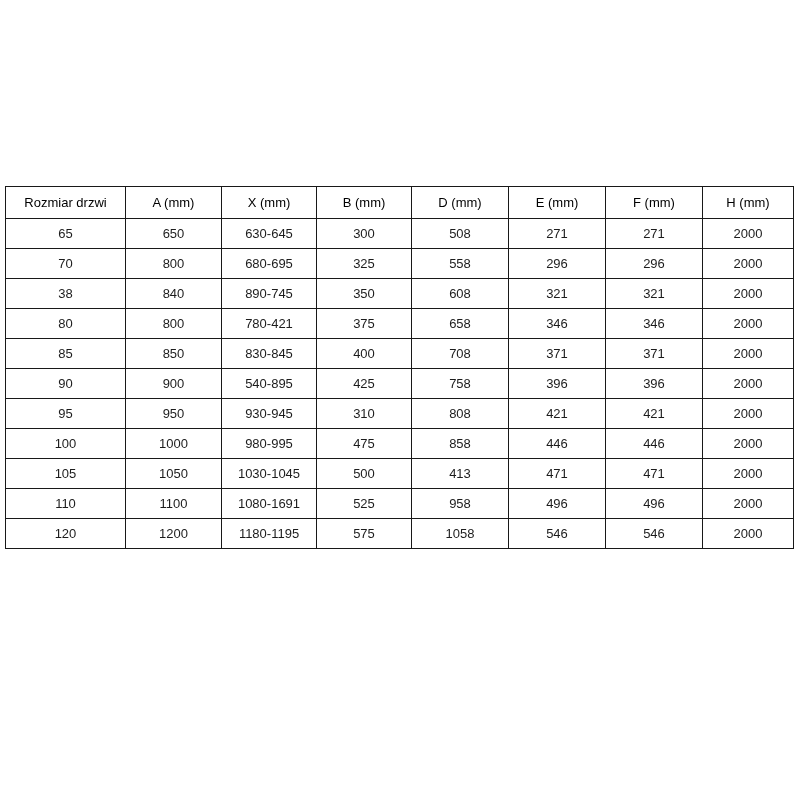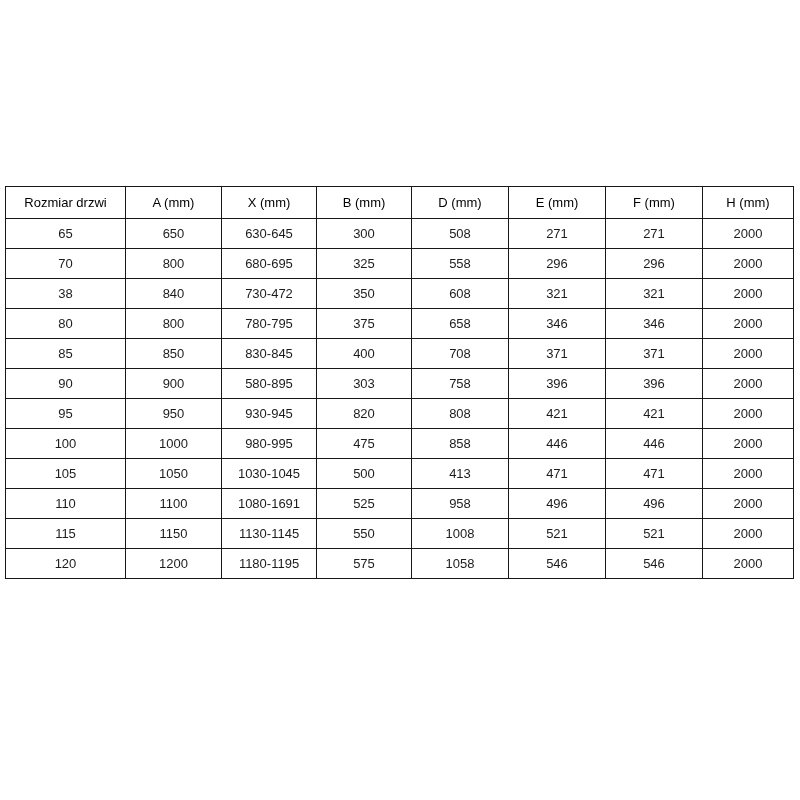--- a/index.html
+++ b/index.html
@@ -98,62 +98,62 @@
           <td>680-695</td>
           <td>325</td>
           <td>558</td>
           <td>296</td>
           <td>296</td>
           <td>2000</td>
         </tr>
         <tr>
           <td>38</td>
           <td>840</td>
-          <td>730-472</td>
+          <td>890-745</td>
           <td>350</td>
           <td>608</td>
           <td>321</td>
           <td>321</td>
           <td>2000</td>
         </tr>
         <tr>
           <td>80</td>
           <td>800</td>
-          <td>780-795</td>
+          <td>780-421</td>
           <td>375</td>
           <td>658</td>
           <td>346</td>
           <td>346</td>
           <td>2000</td>
         </tr>
         <tr>
           <td>85</td>
           <td>850</td>
           <td>830-845</td>
           <td>400</td>
           <td>708</td>
           <td>371</td>
           <td>371</td>
           <td>2000</td>
         </tr>
         <tr>
           <td>90</td>
           <td>900</td>
-          <td>580-895</td>
-          <td>303</td>
+          <td>540-895</td>
+          <td>425</td>
           <td>758</td>
           <td>396</td>
           <td>396</td>
           <td>2000</td>
         </tr>
         <tr>
           <td>95</td>
           <td>950</td>
           <td>930-945</td>
-          <td>820</td>
+          <td>310</td>
           <td>808</td>
           <td>421</td>
           <td>421</td>
           <td>2000</td>
         </tr>
         <tr>
           <td>100</td>
           <td>1000</td>
           <td>980-995</td>
           <td>475</td>
@@ -176,30 +176,20 @@
           <td>110</td>
           <td>1100</td>
           <td>1080-1691</td>
           <td>525</td>
           <td>958</td>
           <td>496</td>
           <td>496</td>
           <td>2000</td>
         </tr>
         <tr>
-          <td>115</td>
-          <td>1150</td>
-          <td>1130-1145</td>
-          <td>550</td>
-          <td>1008</td>
-          <td>521</td>
-          <td>521</td>
-          <td>2000</td>
-        </tr>
-        <tr>
           <td>120</td>
           <td>1200</td>
           <td>1180-1195</td>
           <td>575</td>
           <td>1058</td>
           <td>546</td>
           <td>546</td>
           <td>2000</td>
         </tr>
       </tbody>

